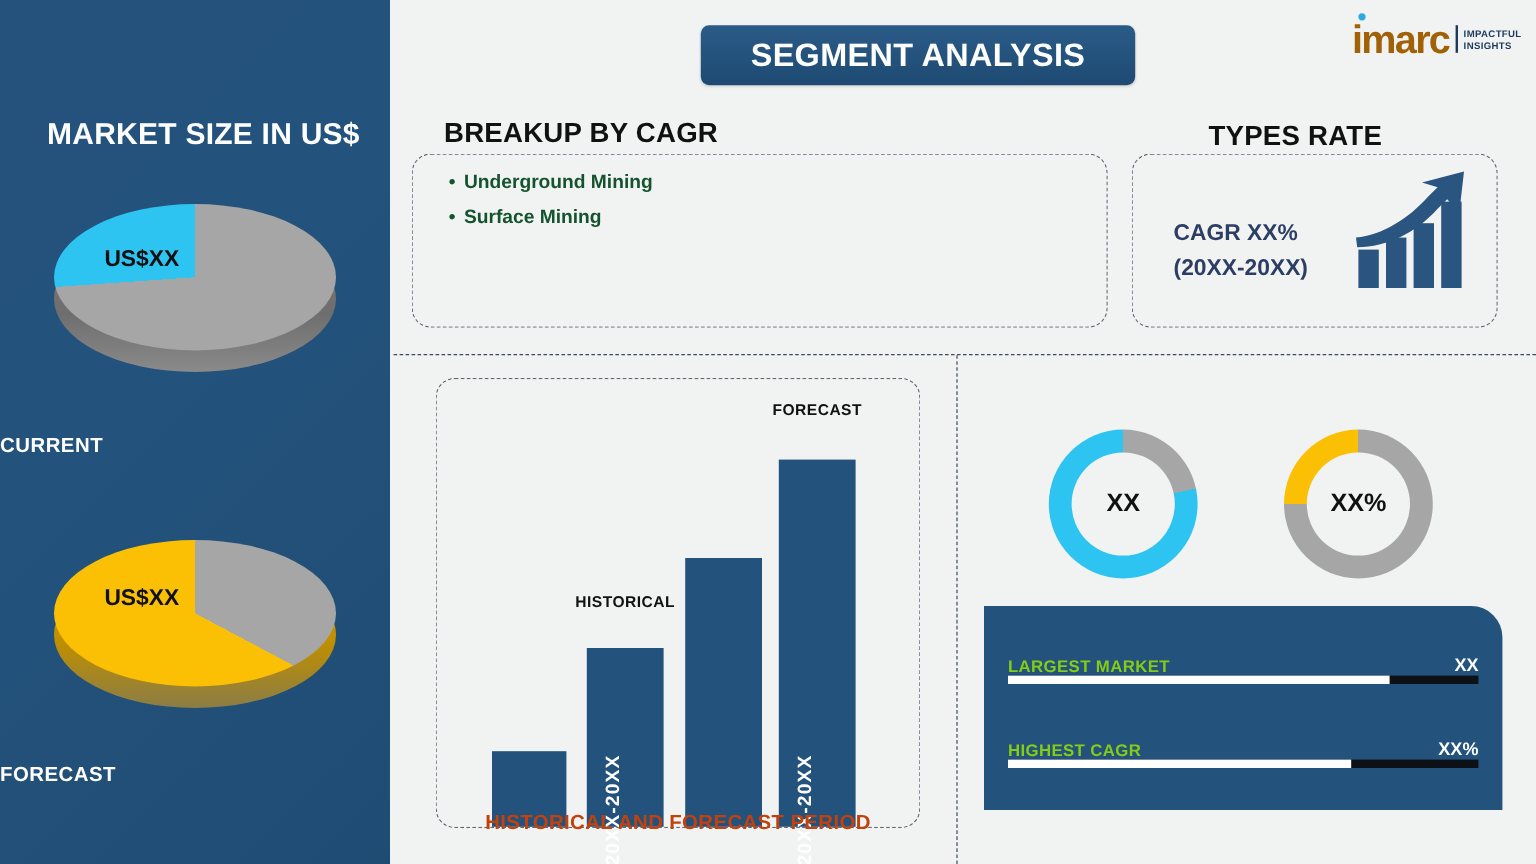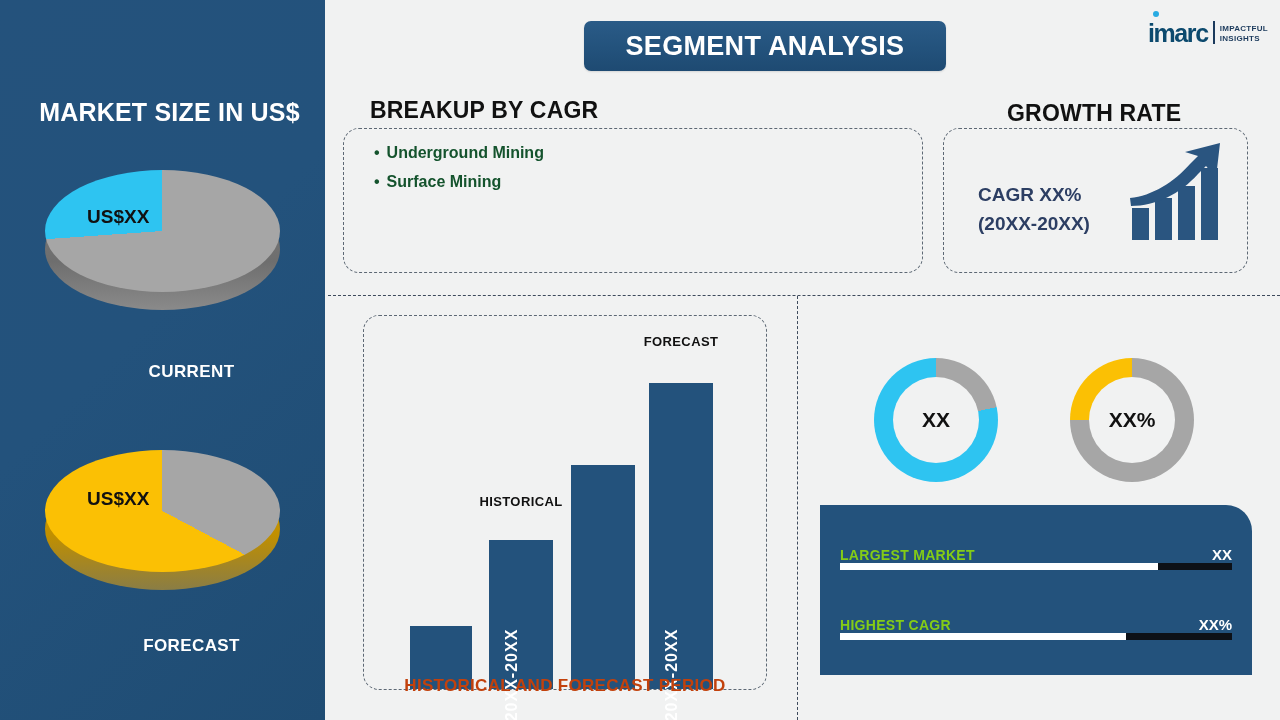--- a/index.html
+++ b/index.html
@@ -39,40 +39,40 @@
     position: absolute; left: 0; top: 0;
     width: 235px; height: 122px;
     border-radius: 50% / 50%;
   }
   .pie-label {
     position: absolute;
     color: #111111; font-size: 19px; font-weight: bold;
     white-space: nowrap;
   }
   .pie-caption {
-    position: absolute; left: 0; width: 383px; text-align: center;
+    position: absolute; left: 0; width: 383px; text-align: left;
     color: #ffffff; font-size: 17px; font-weight: bold; letter-spacing: .4px;
   }
 
   
   #header-banner {
     position: absolute; left: 584px; top: 21px;
     width: 362px; height: 50px;
     background: linear-gradient(180deg,#2a5b87 0%,#23527c 55%,#1e4a72 100%);
     border-radius: 7px;
     display: flex; align-items: center; justify-content: center;
     box-shadow: 0 1px 2px rgba(0,0,0,.12);
   }
   #header-banner span {
     color: #ffffff; font-size: 27px; font-weight: bold; letter-spacing: .3px;
   }
 
   
   #logo { position: absolute; right: 12px; top: 13px; display: flex; align-items: flex-end; height: 34px; }
-  #logo-mark { position: relative; color: #0c4a6e; font-size: 25px; font-weight: bold; line-height: 28px; letter-spacing: -1.4px; }
+  #logo-mark { position: relative; color: #a16207; font-size: 33px; font-weight: bold; line-height: 28px; letter-spacing: -1.4px; }
   #logo-dot { position: absolute; left: 5px; top: -8px; width: 6px; height: 6px; border-radius: 50%; background: #29abe2; }
   #logo-rule { width: 2px; height: 23px; background: #1b3a5c; margin: 0 5px 3px 5px; }
   #logo-text { display: flex; flex-direction: column; justify-content: center; margin-bottom: 3px; }
   #logo-text span { color: #1b3a5c; font-size: 8px; font-weight: bold; letter-spacing: .3px; line-height: 10px; }
 
   
   .sec-heading {
     position: absolute;
     color: #111111; font-size: 23px; font-weight: bold; letter-spacing: .2px;
   }
@@ -188,21 +188,21 @@
     </div>
   </div>
 
   <div class="sec-heading" style="left:370px; top:97px;">BREAKUP BY CAGR</div>
   <div class="dashed-box" style="left:343px; top:128px; width:580px; height:145px;"></div>
   <div id="breakup-list">
     <div class="bullet-item">Underground Mining</div>
     <div class="bullet-item">Surface Mining</div>
   </div>
 
-  <div class="sec-heading" style="left:1007px; top:100px;">GROWTH RATE</div>
+  <div class="sec-heading" style="left:1007px; top:100px;">TYPES RATE</div>
   <div class="dashed-box" style="left:943px; top:128px; width:305px; height:145px;"></div>
   <div id="cagr-text">
     <div>CAGR XX%</div>
     <div>(20XX-20XX)</div>
   </div>
   <svg style="position:absolute; left:1128px; top:142px;" width="100" height="105" viewBox="0 0 100 105">
     <rect x="4" y="66" width="17" height="32" fill="#2a5580"></rect>
     <rect x="27" y="56" width="17" height="42" fill="#2a5580"></rect>
     <rect x="50" y="44" width="17" height="54" fill="#2a5580"></rect>
     <rect x="73" y="26" width="17" height="72" fill="#2a5580"></rect>

